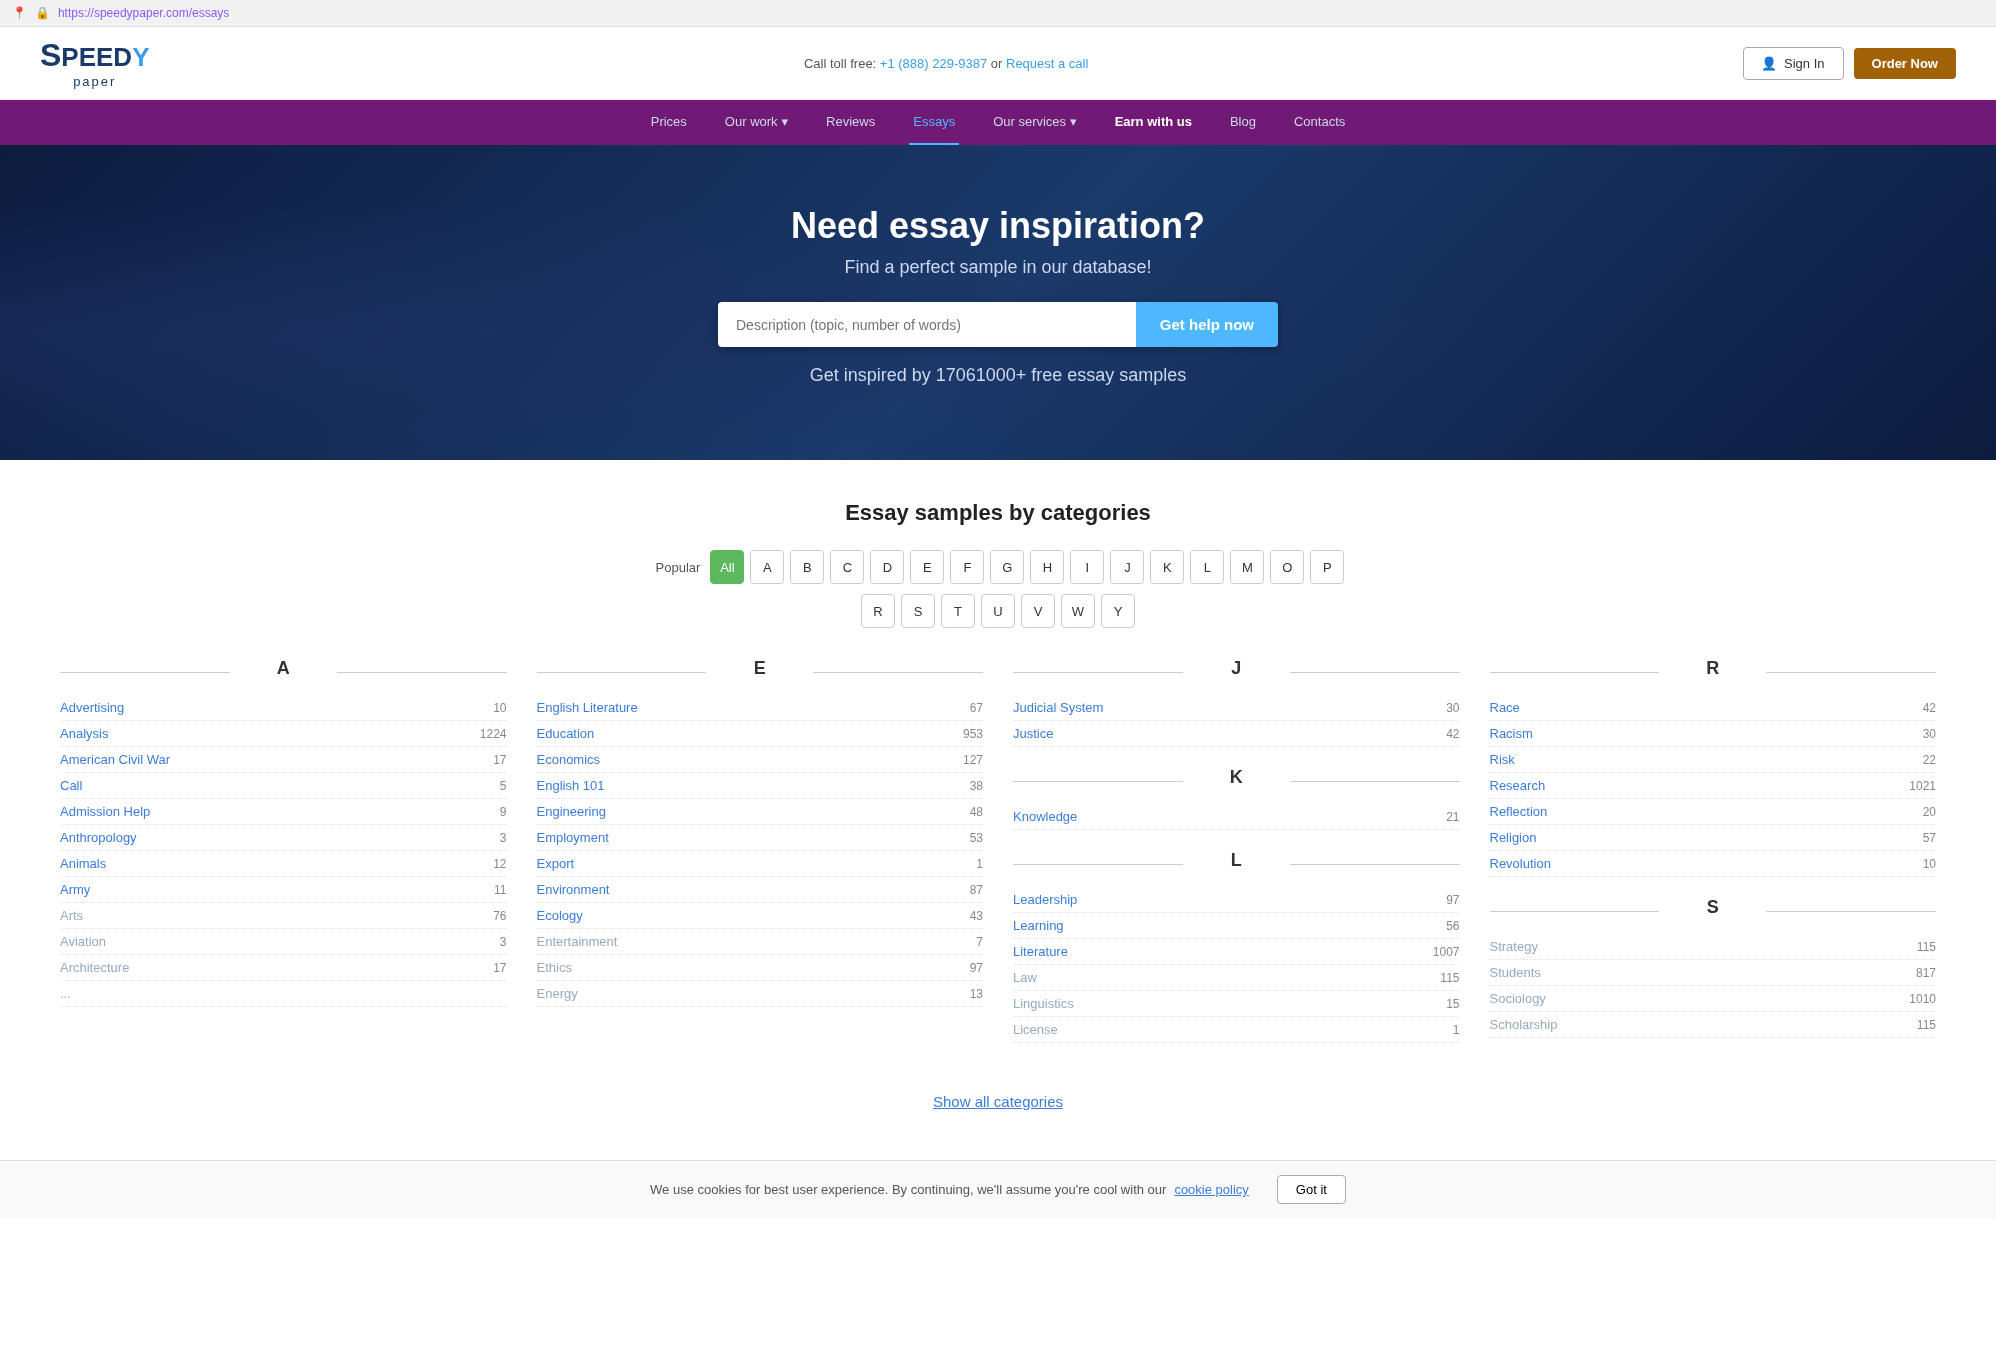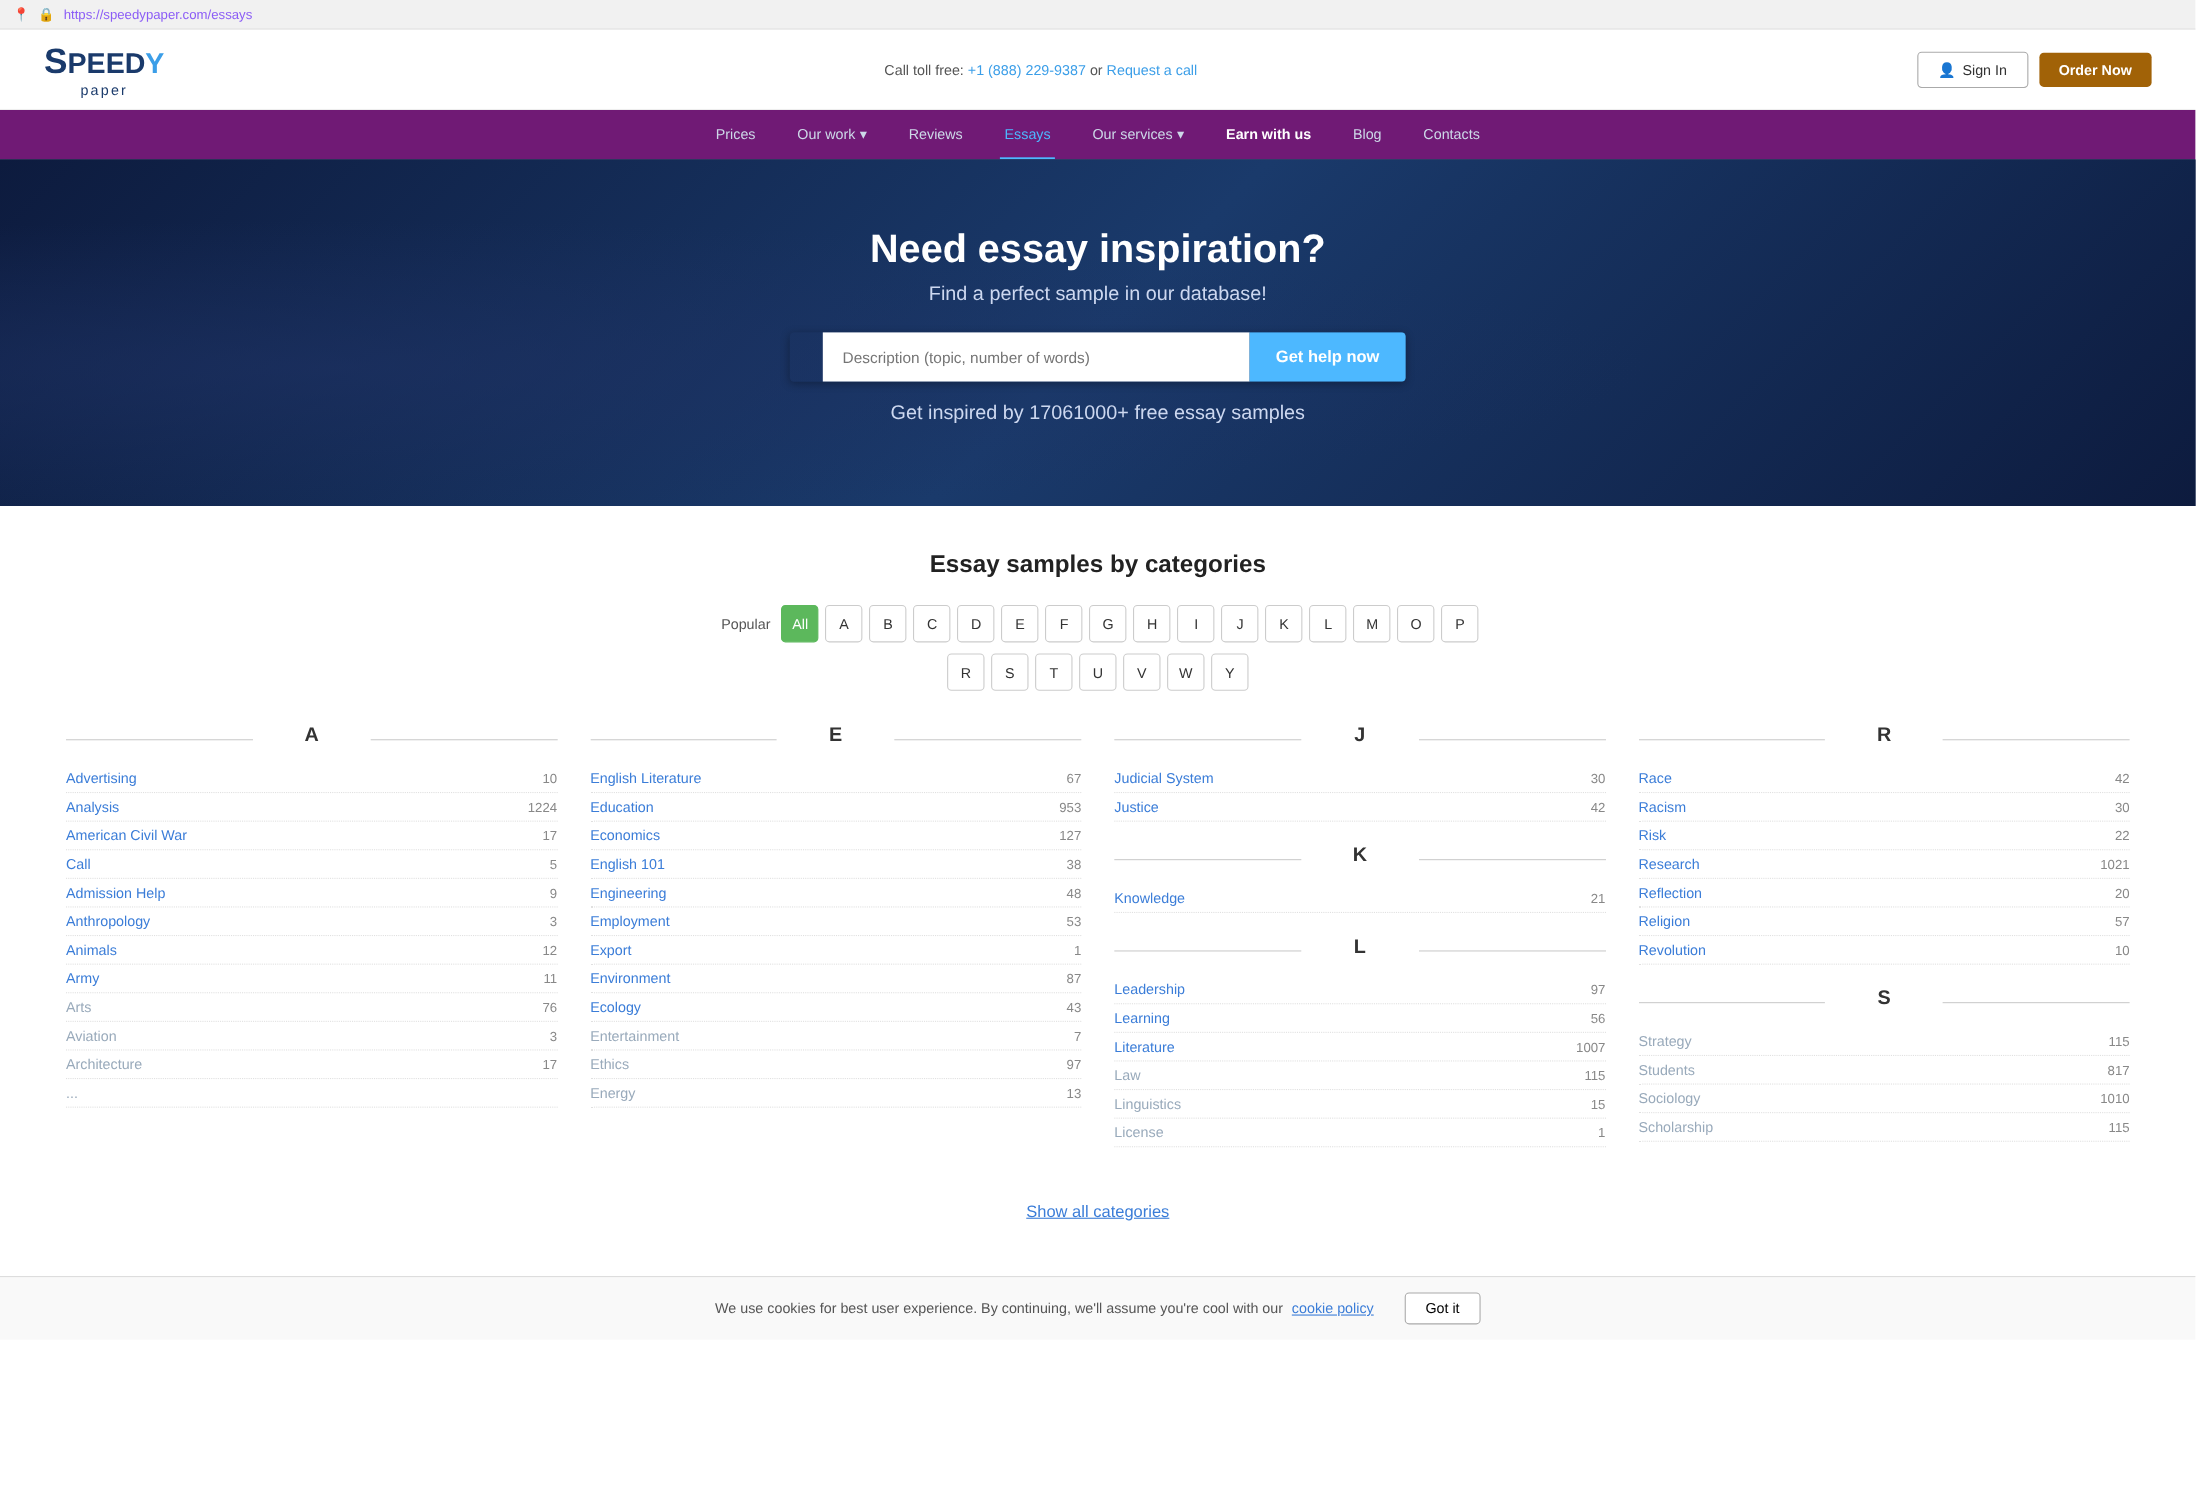--- a/index.html
+++ b/index.html
@@ -93,21 +93,20 @@
     }
     .hero h1 { font-size: 36px; font-weight: bold; margin-bottom: 10px; }
     .hero p { font-size: 18px; margin-bottom: 24px; color: #cdd8f0; }
     .search-bar {
       display: flex;
       max-width: 560px;
       margin: 0 auto 18px;
       border-radius: 4px;
       overflow: hidden;
       box-shadow: 0 2px 8px rgba(0,0,0,0.3);
-      padding-left: 30px;
     }
     .search-bar input {
       flex: 1;
       border: none;
       padding: 14px 18px;
       font-size: 14px;
       outline: none;
       color: #555;
     }
     .search-bar button {

